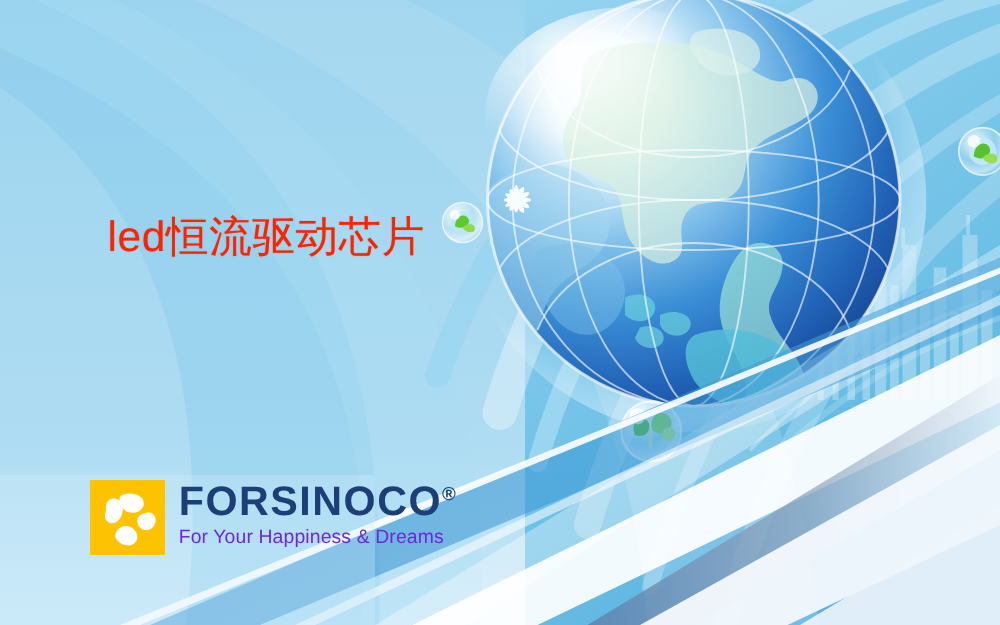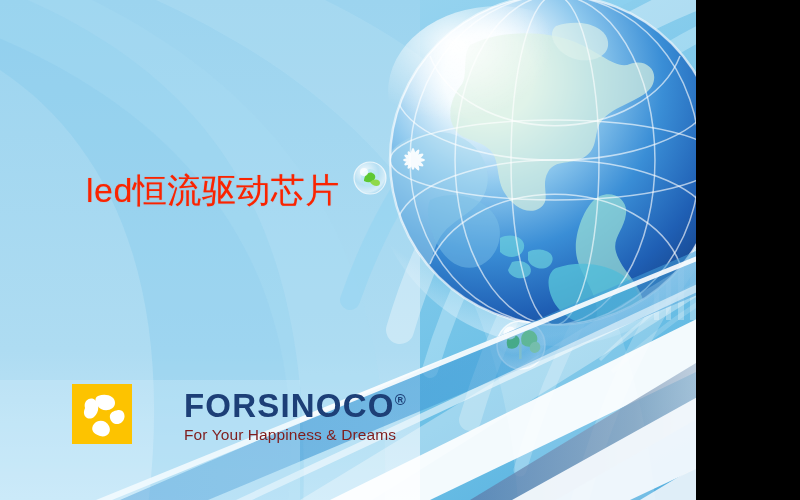--- a/index.html
+++ b/index.html
@@ -2,21 +2,21 @@
 <html><head>
 <meta charset="utf-8">
 <style>
   html, body {
     margin: 0;
     padding: 0;
     background: #000;
   }
   #stage {
     position: relative;
-    width: 696px;
+    width: 800px;
     height: 500px;
     overflow: hidden;
     font-family: "Liberation Sans", sans-serif;
     background: #9ed6f0;
   }
   #bg {
     position: absolute;
     inset: 0;
     width: 800px;
     height: 500px;
@@ -38,22 +38,21 @@
   }
   .headline .l1 { display: block; }
   .headline .l2 { display: block; padding-left: 14px; letter-spacing: 2px; }
 
   
   #logo {
     position: absolute;
     left: 72px;
     top: 384px;
     display: flex;
-    align-items: flex-end;
-    gap: 41px;
+    align-items: flex-start;
   }
   #logo-mark {
     width: 60px;
     height: 60px;
     background: #fdc300;
     flex: 0 0 auto;
     display: block;
   }
   #logo-text {
     margin-left: 11px;
@@ -68,21 +67,21 @@
     letter-spacing: 1.2px;
     line-height: 1.0;
     white-space: nowrap;
   }
   #logo-wordmark .reg {
     font-size: 15px;
     vertical-align: super;
     letter-spacing: 0;
   }
   #logo-tagline {
-    color: #7f1d1d;
+    color: #6d28d9;
     font-size: 15.5px;
     letter-spacing: 0.1px;
     margin-top: 4px;
     white-space: nowrap;
   }
 </style>
 </head>
 <body>
 
 <div id="stage">

